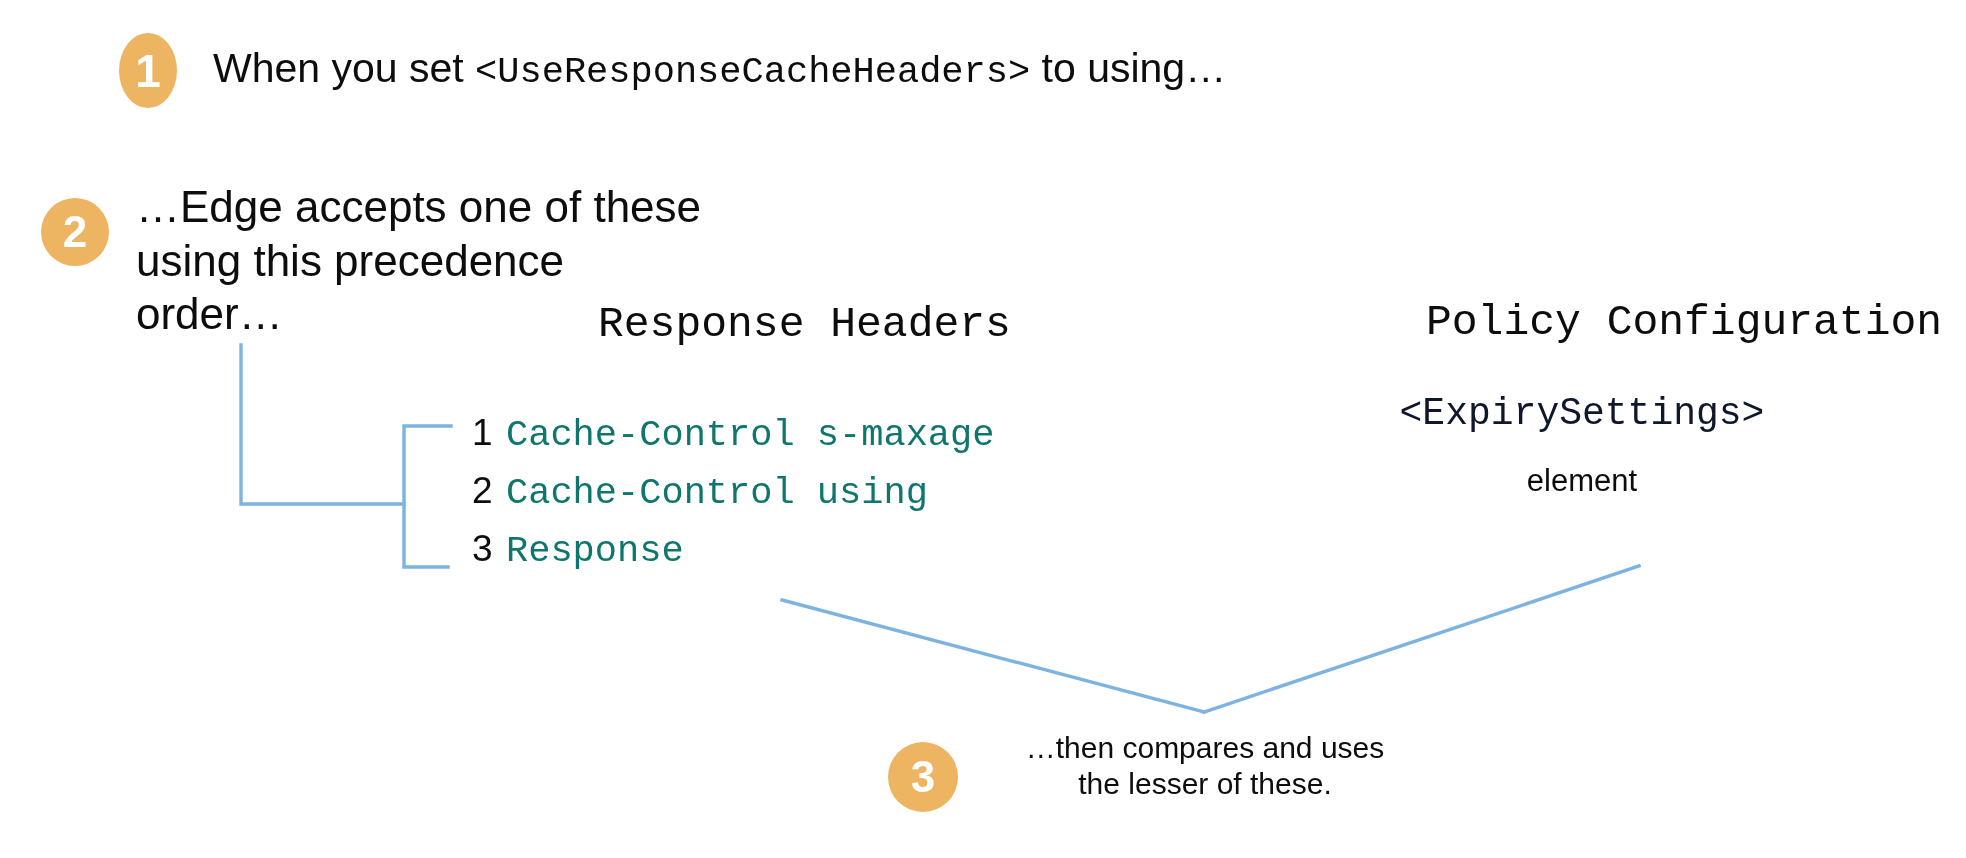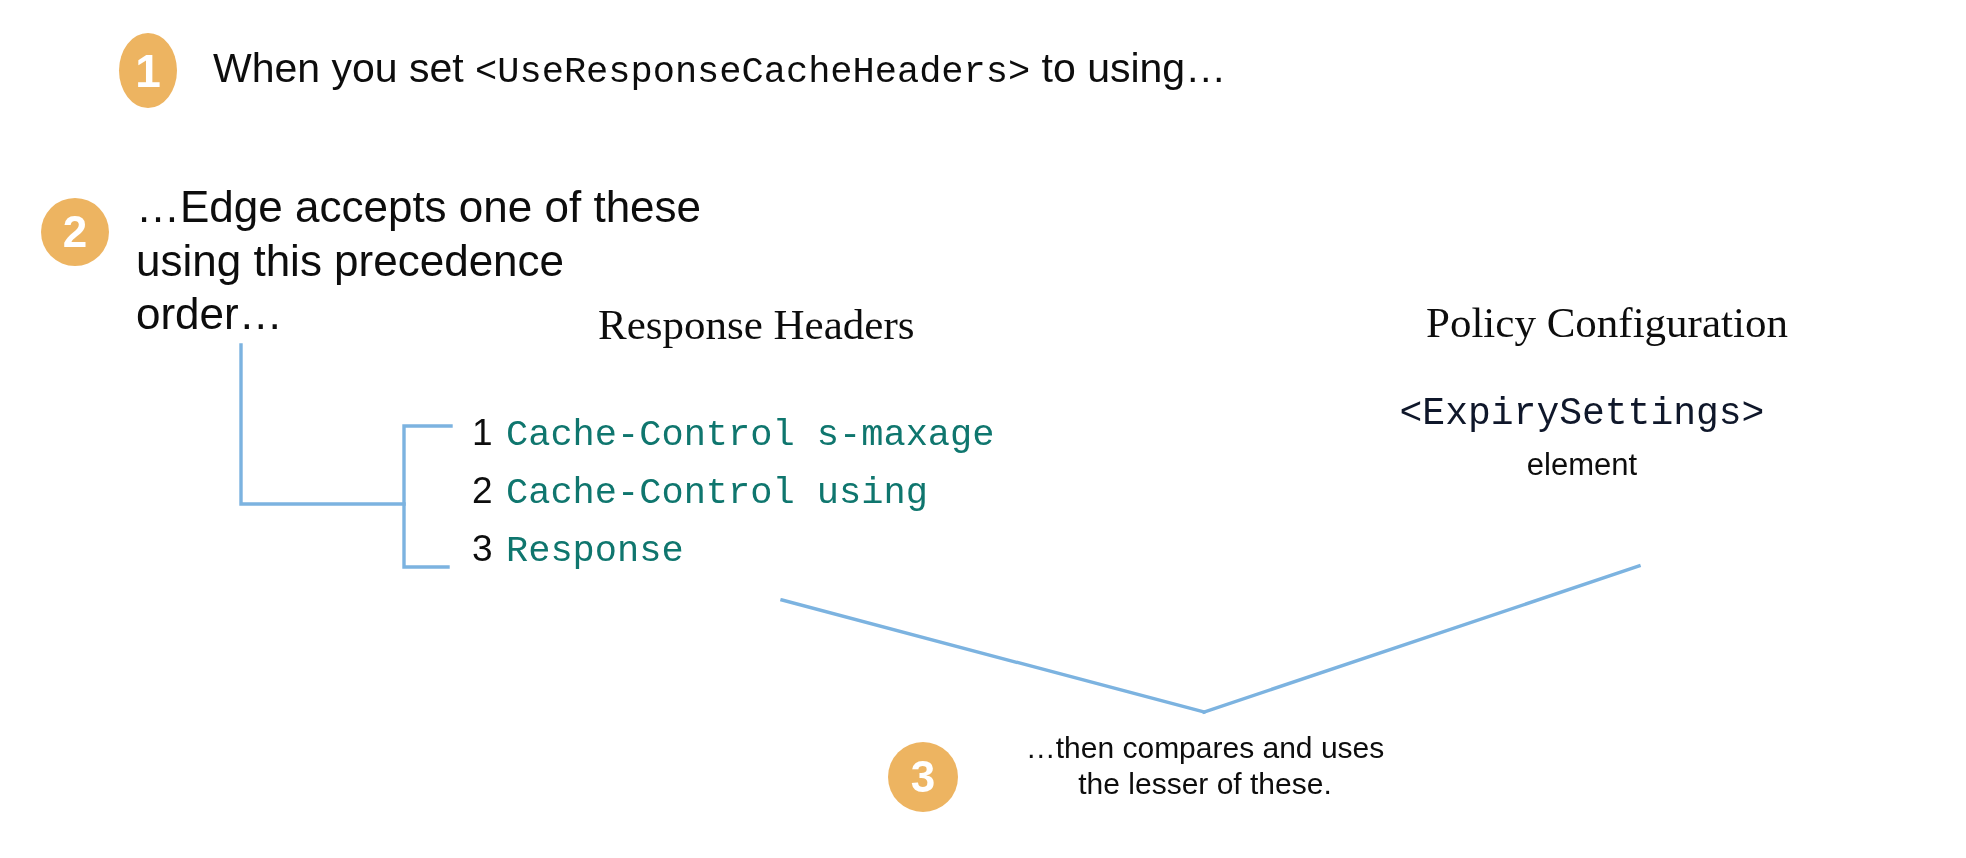--- a/index.html
+++ b/index.html
@@ -74,21 +74,21 @@
     left: 975px; top: 730px;
     font-size: 30px;
     line-height: 1.20;
     text-align: center;
     width: 460px;
   }
 
   
   .col-heading {
     position: absolute;
-    font-family: Liberation Serif, serif;
+    font-family: Liberation Mono, monospace;
     font-size: 43px;
     color: #0d0d0d;
     white-space: nowrap;
   }
   #heading-response-headers { left: 598px; top: 300px; }
   #heading-policy-config    { left: 1426px; top: 298px; }
 
   
   #header-list {
     position: absolute;
@@ -123,21 +123,21 @@
   }
   #policy-element .mono-val {
     display: block;
     font-family: "Liberation Mono", monospace;
     font-size: 38px;
     color: #0f172a;
     white-space: pre;
   }
   #policy-element .sub-label {
     display: block;
-    margin-top: 12px;
+    margin-top: 28px;
     font-family: "Liberation Sans", sans-serif;
     font-size: 31px;
     color: #0d0d0d;
   }
 
   
   #connectors {
     position: absolute;
     left: 0; top: 0;
     width: 1966px;

